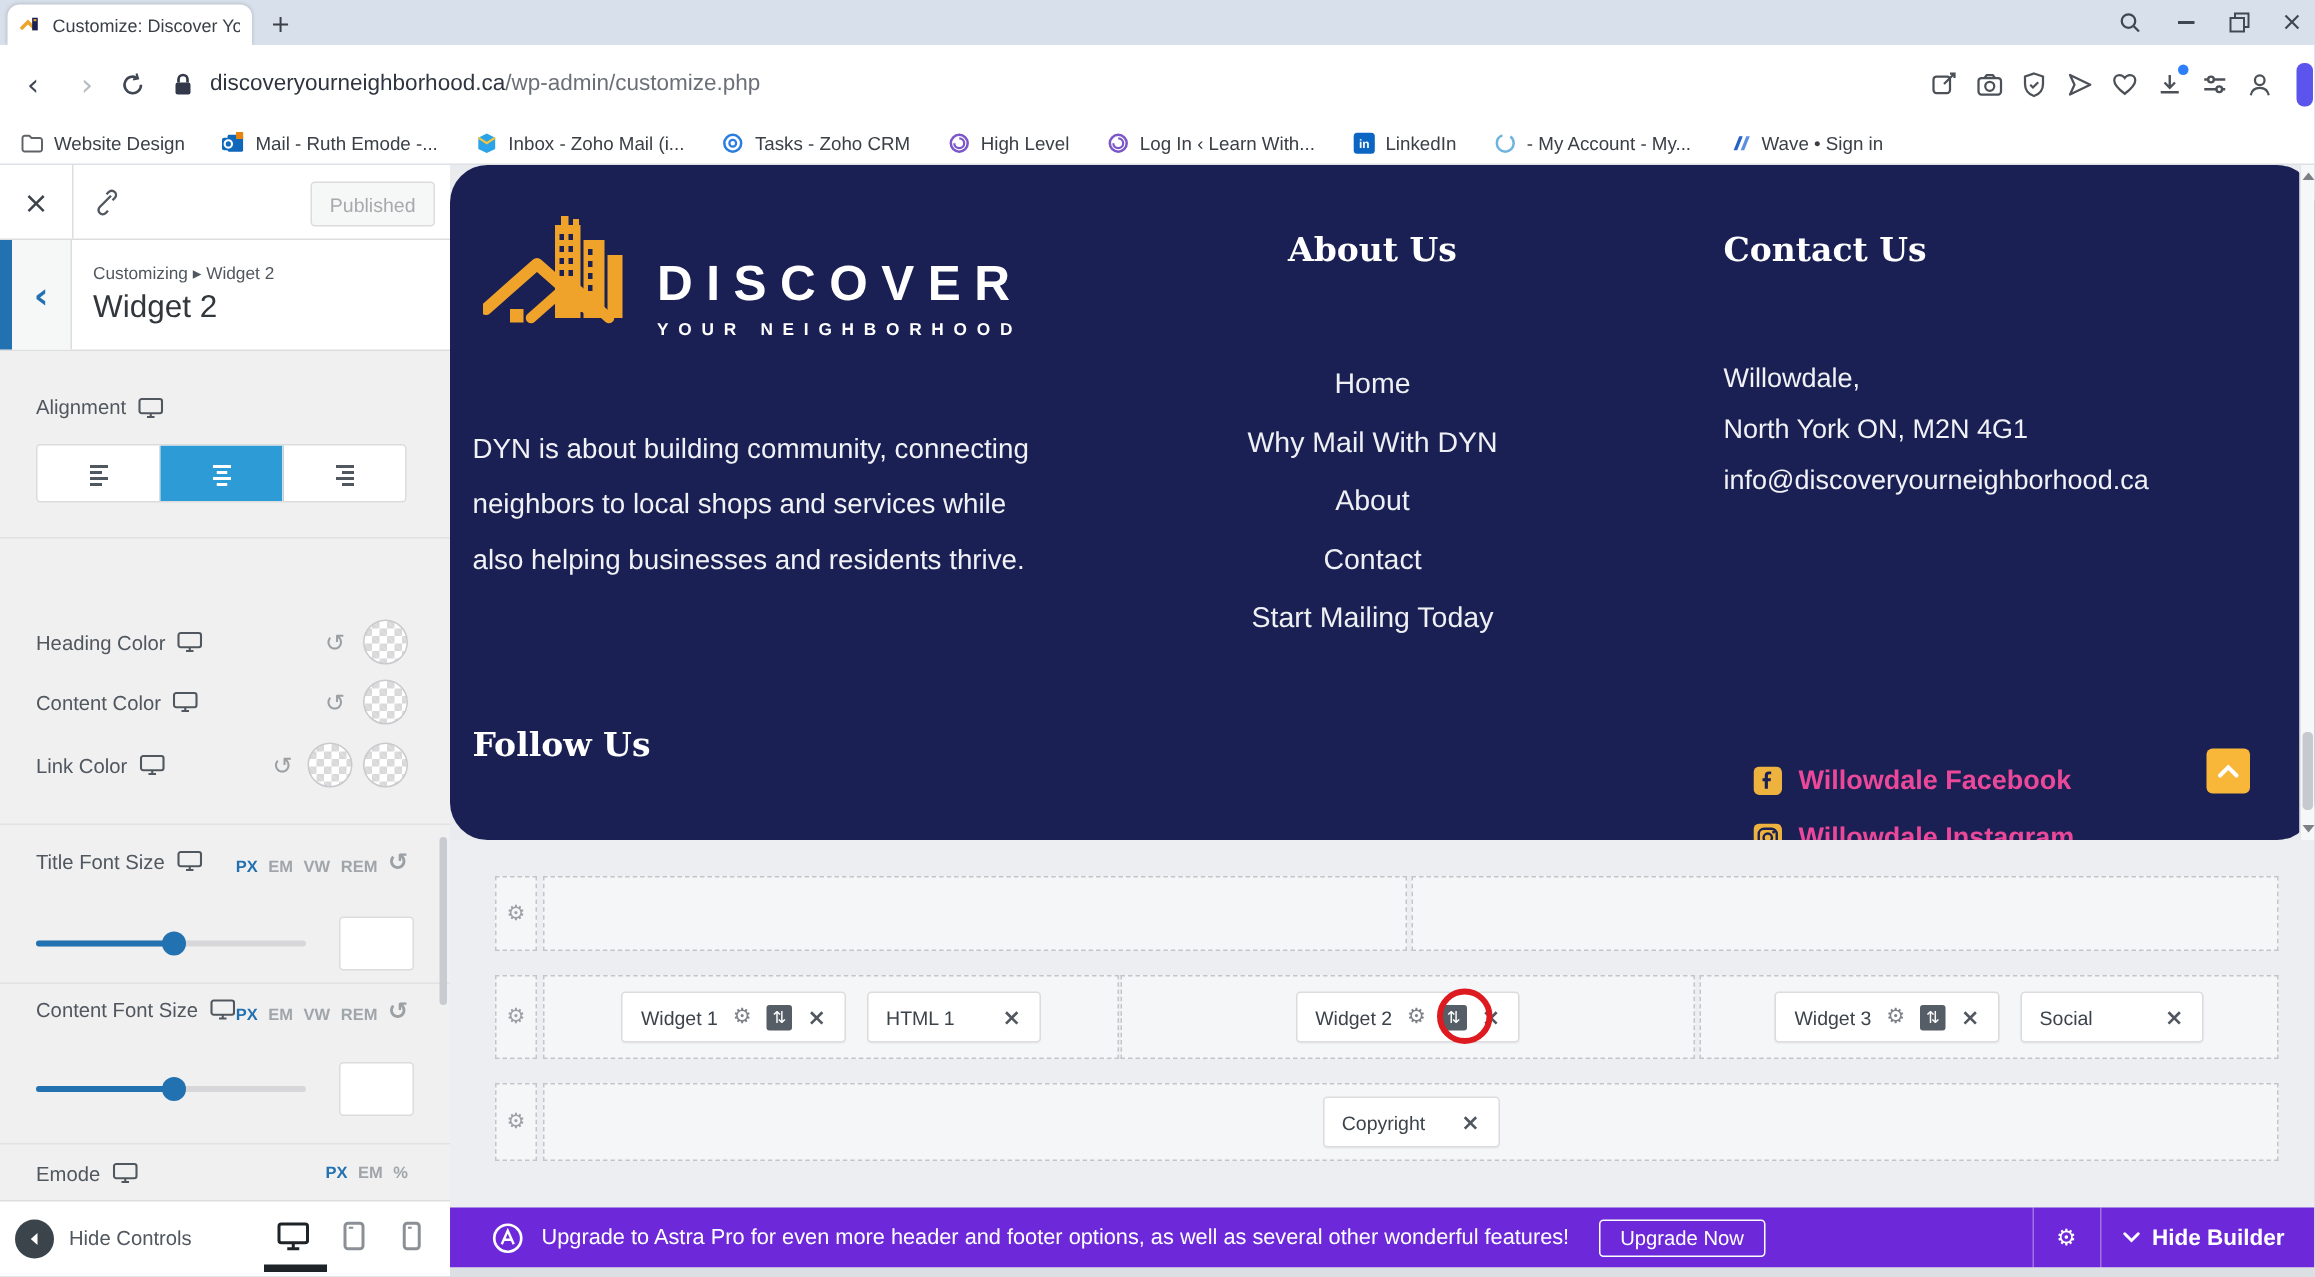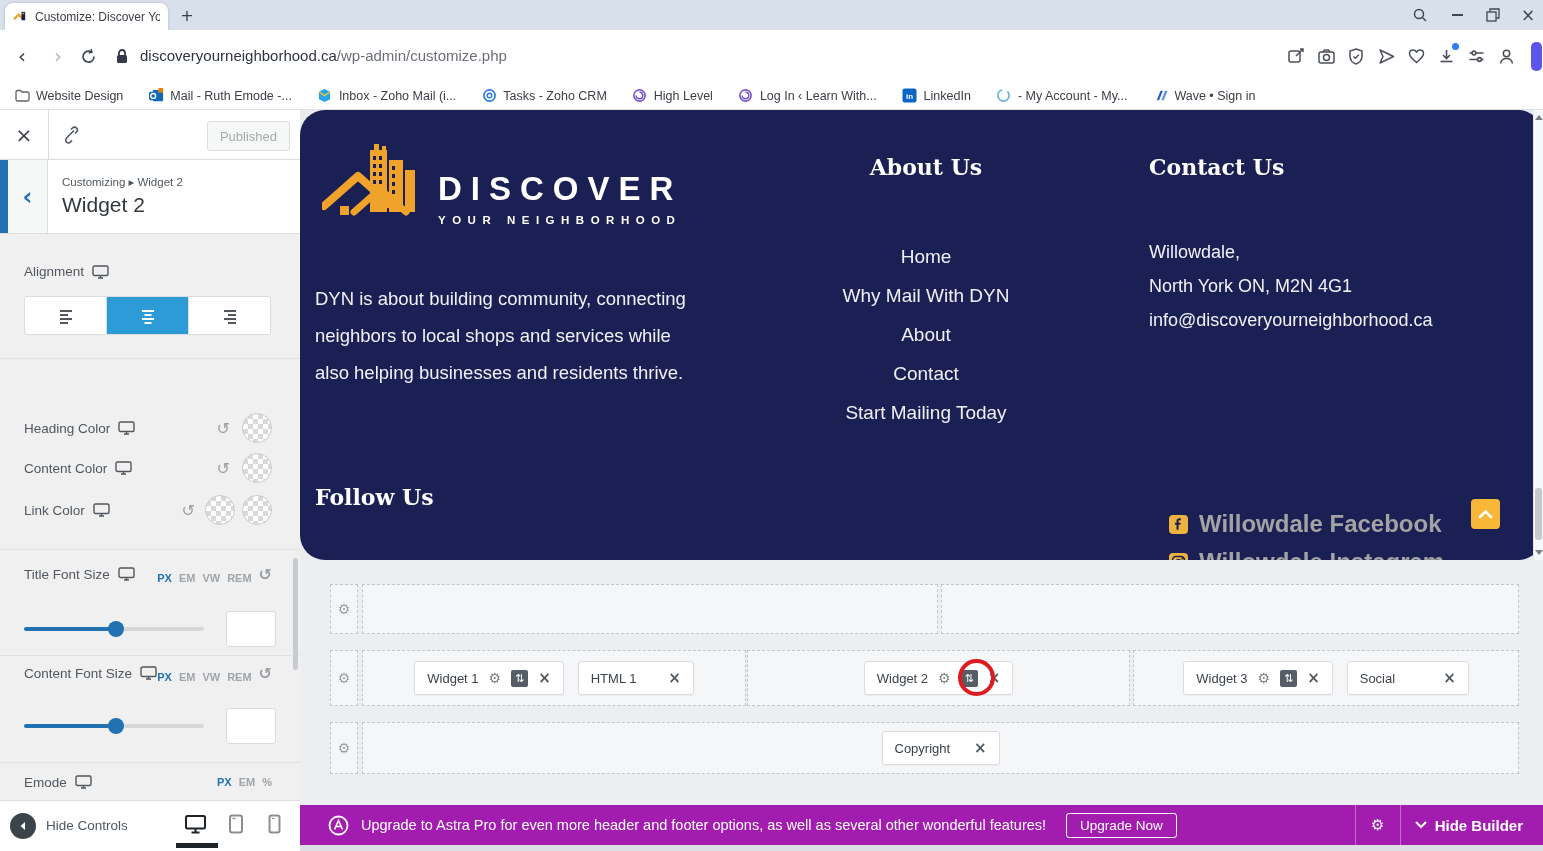--- a/index.html
+++ b/index.html
@@ -26,21 +26,21 @@
   .url{position:absolute;left:140px;top:17px;font-size:15px;white-space:nowrap;}
   .url .dom{color:#2f3540;}
   .url .path{color:#6b7078;}
   .pill{position:absolute;left:1531px;top:12px;width:11px;height:29px;border-radius:5px;background:#5b55ee;}
   .badge-dot{position:absolute;right:-3px;top:-3px;width:7px;height:7px;border-radius:50%;background:#2d7ff9;}
 
   
   .bookmarks{position:absolute;left:0;top:82px;width:1543px;height:28px;background:#fff;
              border-bottom:1px solid #dde0e4;display:flex;align-items:center;gap:25px;padding:0 14px;box-sizing:border-box;}
   .bm{display:flex;align-items:center;gap:6px;font-size:12.5px;color:#3b4047;white-space:nowrap;}
-  .bm-ic{width:16px;height:16px;display:flex;align-items:center;justify-content:center;}
+  .bm-ic{width:16px;height:16px;display:flex;align-items:center;}
 
   
   .panel{position:absolute;left:0;top:110px;width:300px;height:741px;background:#f0f0f1;}
   .p-actions{position:absolute;left:0;top:0;width:300px;height:50px;background:#fff;border-bottom:1px solid #ddd;box-sizing:border-box;}
   .p-close,.p-link{position:absolute;top:0;height:49px;display:flex;align-items:center;justify-content:center;}
   .p-close{left:0;width:48px;border-right:1px solid #ddd;font-size:20px;color:#3c434a;}
   .p-link{left:48px;width:46px;color:#50575e;}
   .p-pub{position:absolute;right:10px;top:11px;height:28px;padding:0 12px;background:#f6f7f7;
          border:1px solid #dcdcde;border-radius:3px;color:#a7aaad;font-size:13px;display:flex;align-items:center;}
   .p-nav{position:absolute;left:0;top:50px;width:300px;height:74px;background:#fff;border-bottom:1px solid #ddd;box-sizing:border-box;}
@@ -79,28 +79,28 @@
   .dev-underline{position:absolute;left:176px;bottom:3px;width:42px;height:5px;background:#1d2327;}
 
   
   .preview{position:absolute;left:300px;top:110px;width:1243px;height:450px;background:#1a2053;color:#f1f2f6;border-radius:25px;}
   .pv-logo{position:absolute;left:22px;top:34px;display:flex;align-items:flex-end;gap:4px;}
   .pv-logo-txt .l1{font-size:33px;font-weight:bold;letter-spacing:9px;color:#fff;}
   .pv-logo-txt .l2{font-size:11.5px;font-weight:bold;letter-spacing:6.5px;color:#fff;margin-top:6px;}
   .pv-desc{position:absolute;left:15px;top:170px;width:372px;font-size:18.5px;line-height:37px;color:#f1f2f6;}
   .pv-follow{position:absolute;left:15px;top:374px;font-family:"DejaVu Serif","Liberation Serif",serif;
              font-size:22px;font-weight:bold;color:#fff;}
-  .pv-about{position:absolute;left:476px;top:44px;width:300px;text-align:center;}
+  .pv-about{position:absolute;left:465px;top:44px;width:300px;text-align:center;}
   .pv-h{font-family:"DejaVu Serif","Liberation Serif",serif;font-size:22px;font-weight:bold;color:#fff;}
   .pv-links{margin-top:66px;display:flex;flex-direction:column;gap:17px;font-size:19px;}
   .pv-links span{color:#eef0f4;}
   .pv-contact{position:absolute;left:849px;top:44px;width:380px;}
   .pv-clines{margin-top:62px;display:flex;flex-direction:column;gap:13px;font-size:18px;color:#f1f2f6;}
   .pv-social{position:absolute;left:869px;display:flex;align-items:center;gap:11px;}
-  .pv-social span{color:#a3a3a3;font-size:24px;font-weight:bold;}
+  .pv-social span{color:#ec4899;font-size:18px;font-weight:bold;}
   .pv-top{position:absolute;left:1171px;top:389px;width:29px;height:30px;background:#f9b73a;border-radius:4px;
           display:flex;align-items:center;justify-content:center;}
   .pv-sb{position:absolute;right:0;top:0;width:10px;height:450px;background:#f6f7f8;border-left:1px solid #e4e5e7;box-sizing:border-box;}
   .pv-sb .up,.pv-sb .dn{position:absolute;left:1px;width:0;height:0;border-left:4px solid transparent;border-right:4px solid transparent;}
   .pv-sb .up{top:5px;border-bottom:5px solid #7d8186;}
   .pv-sb .dn{bottom:5px;border-top:5px solid #7d8186;}
   .pv-sb .th{position:absolute;left:1px;top:378px;width:7px;height:52px;background:#c6c9cd;border-radius:3px;}
 
   
   .builder{position:absolute;left:300px;top:560px;width:1243px;height:245px;background:#eceef1;}
@@ -110,21 +110,21 @@
   .chip{height:34px;background:#fff;border:1px solid #dcdcde;border-radius:3px;box-shadow:0 1px 1px rgba(0,0,0,.04);
         display:flex;align-items:center;gap:10px;padding:0 12px;font-size:13px;color:#3c434a;box-sizing:border-box;}
   .chip .g{color:#7e8288;font-size:14px;}
   .chip .x{color:#50575e;font-size:15px;font-weight:bold;}
   .movebox{width:17px;height:17px;background:#555d66;border-radius:2px;display:flex;align-items:center;justify-content:center;
            color:#fff;font-size:11px;line-height:1;}
   .chip.spread{justify-content:space-between;gap:0;}
   .annot{position:absolute;left:958px;top:659px;width:37px;height:37px;border:4px solid #dd1a1f;border-radius:50%;box-sizing:border-box;}
 
   
-  .astra{position:absolute;left:300px;top:805px;width:1243px;height:40px;background:#a21caf;color:#fff;}
+  .astra{position:absolute;left:300px;top:805px;width:1243px;height:40px;background:#6d28d9;color:#fff;}
   .astra-left{position:absolute;left:28px;top:0;height:40px;display:flex;align-items:center;gap:12px;}
   .astra-msg{font-size:14.5px;}
   .astra-btn{margin-left:8px;border:1px solid #fff;border-radius:3px;padding:4px 13px;font-size:13.5px;color:#fff;white-space:nowrap;}
   .astra-right{position:absolute;right:0;top:0;height:40px;display:flex;align-items:center;}
   .astra-sep{width:1px;height:40px;background:rgba(255,255,255,.35);}
   .astra-gear{width:44px;text-align:center;font-size:15px;}
   .astra-hb{display:flex;align-items:center;gap:8px;padding:0 20px 0 14px;font-size:15px;font-weight:bold;}
   .understrip{position:absolute;left:300px;top:845px;width:1243px;height:6px;background:#dcdfe3;}
 </style>
 </head>

